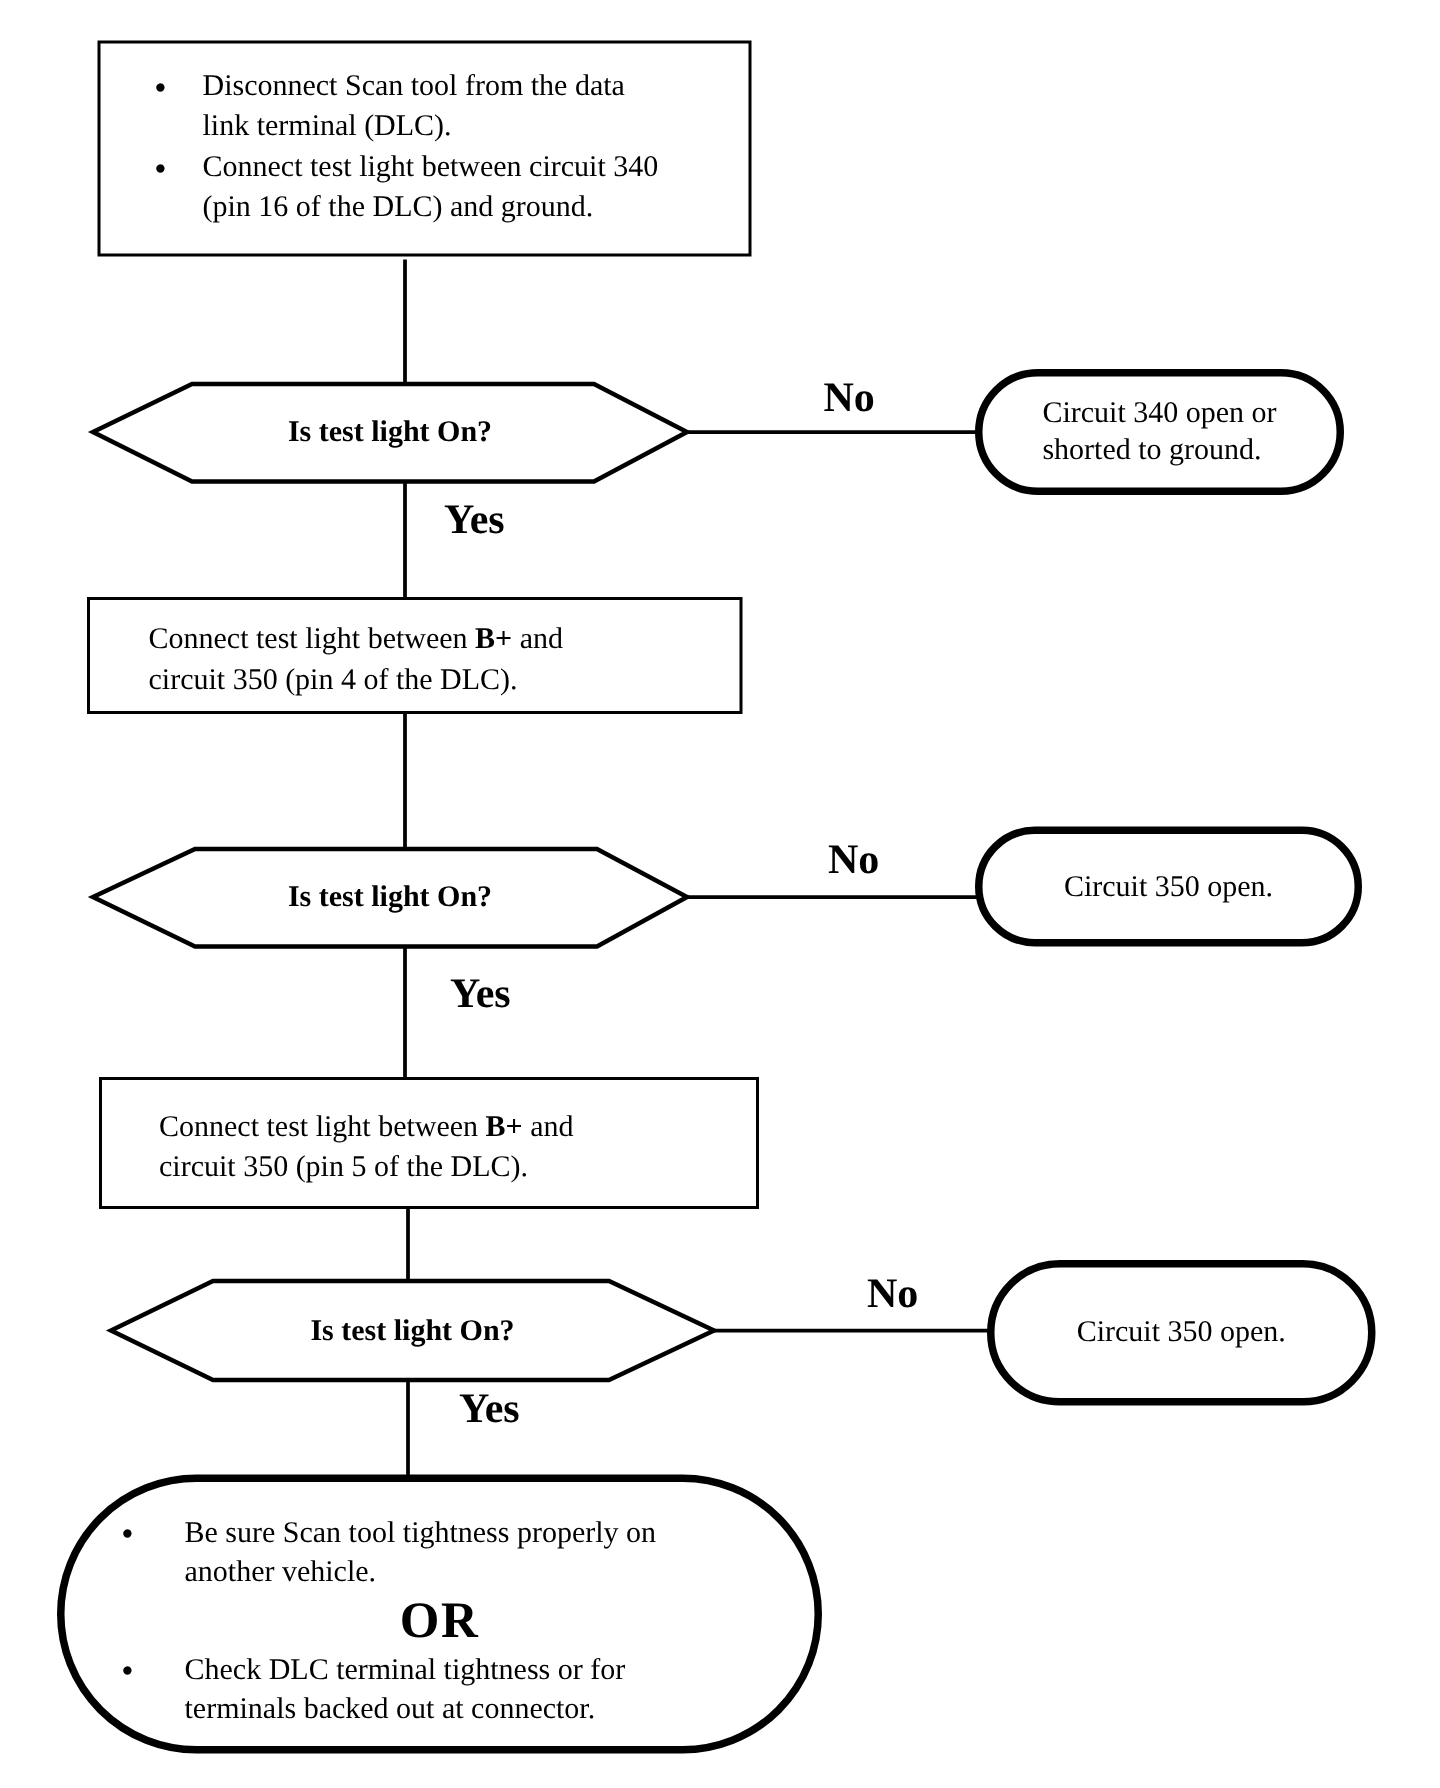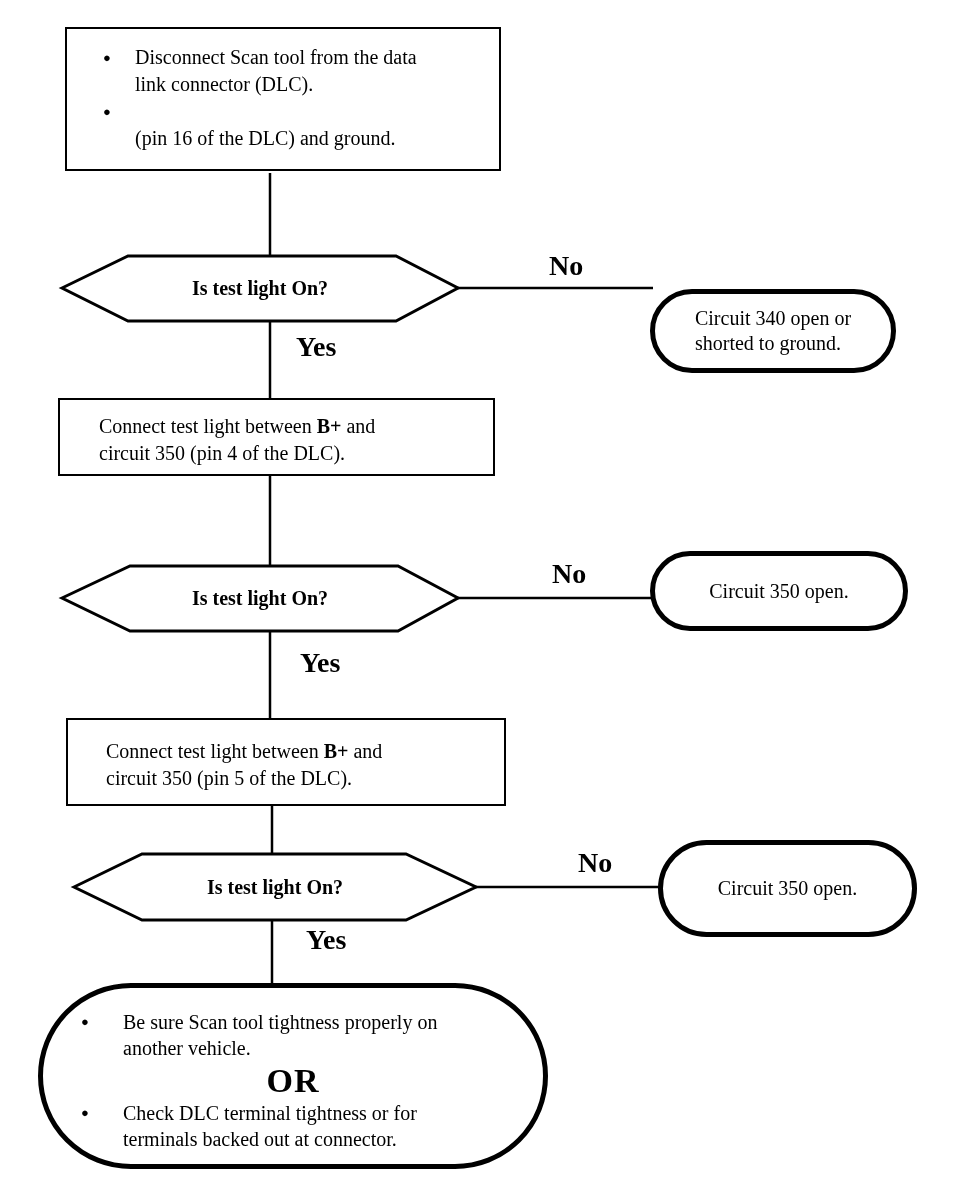--- a/index.html
+++ b/index.html
@@ -32,21 +32,21 @@
   #yes3{left:306px;top:927px;}
   #no1{left:549px;top:253px;}
   #no2{left:552px;top:561px;}
   #no3{left:578px;top:850px;}
   
   .pill{
     position:absolute;background:#fff;border:5px solid #000;box-sizing:border-box;
     display:flex;flex-direction:column;align-items:center;justify-content:center;
     font-size:20px;line-height:25px;
   }
-  #t1{left:650px;top:246px;width:246px;height:84px;border-radius:44px;margin-top:43px;}
+  #t1{left:650px;top:246px;width:246px;height:84px;border-radius:44px;}
   #t2{left:650px;top:551px;width:258px;height:80px;border-radius:41px;}
   #t3{left:658px;top:840px;width:259px;height:97px;border-radius:49px;}
   .pill-lines{text-align:left;}
   
   #final{
     position:absolute;left:38px;top:983px;width:510px;height:186px;
     background:#fff;border:5px solid #000;box-sizing:border-box;border-radius:93px;
     font-size:20px;line-height:26px;padding-top:21px;
   }
   #final .bullet-row{margin-left:38px;}
@@ -75,27 +75,27 @@
     <polygon points="62,288 128,256 396,256 458,288 396,321 128,321" fill="#fff" stroke="#000" stroke-width="3"></polygon>
     <polygon points="62,598 130,566 398,566 458,598 398,631 130,631" fill="#fff" stroke="#000" stroke-width="3"></polygon>
     <polygon points="74,887 142,854 406,854 476,887 406,920 142,920" fill="#fff" stroke="#000" stroke-width="3"></polygon>
   </svg>
 
   <div class="box" id="step1">
     <div class="bullet-row">
       <span class="bullet">●</span>
       <span class="btext">
         <span class="nowrap">Disconnect Scan tool from the data</span><br>
-        <span class="nowrap">link connector (DLC).</span>
+        <span class="nowrap">link terminal (DLC).</span>
       </span>
     </div>
     <div class="bullet-row">
       <span class="bullet">●</span>
       <span class="btext">
-        <br>
+        <span class="nowrap">Connect test light between circuit 340</span><br>
         <span class="nowrap">(pin 16 of the DLC) and ground.</span>
       </span>
     </div>
   </div>
 
   <div class="dq" id="d1">Is test light On?</div>
   <div class="edge-label" id="no1">No</div>
   <div class="edge-label" id="yes1">Yes</div>
 
   <div class="pill" id="t1">

